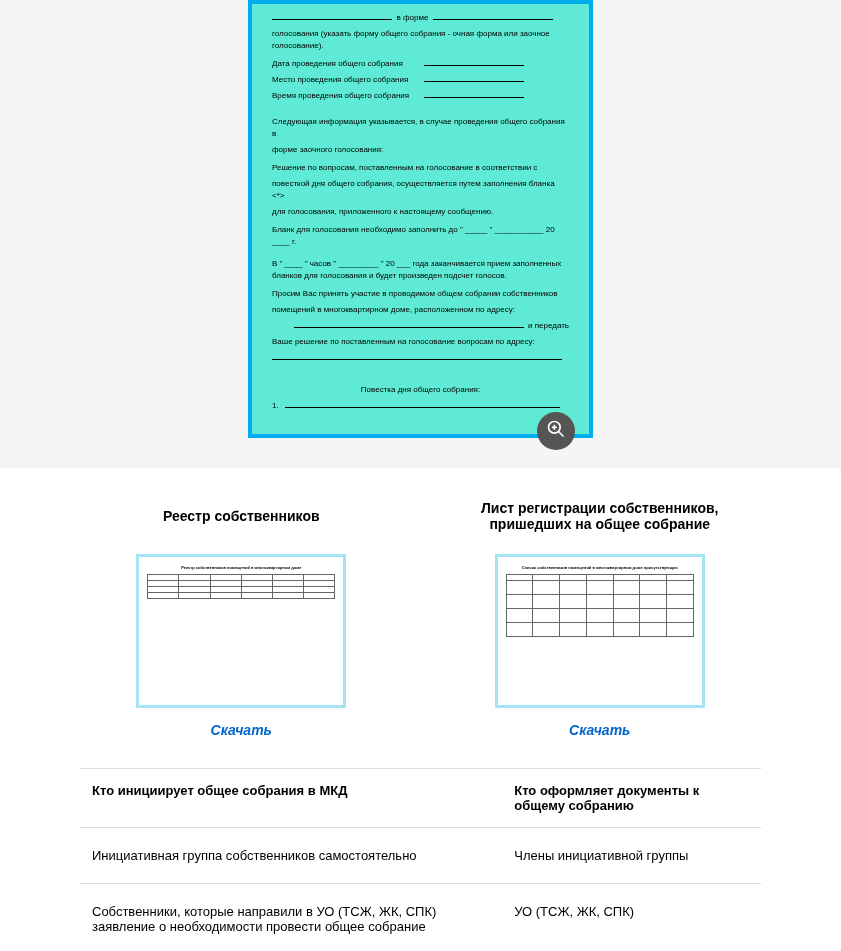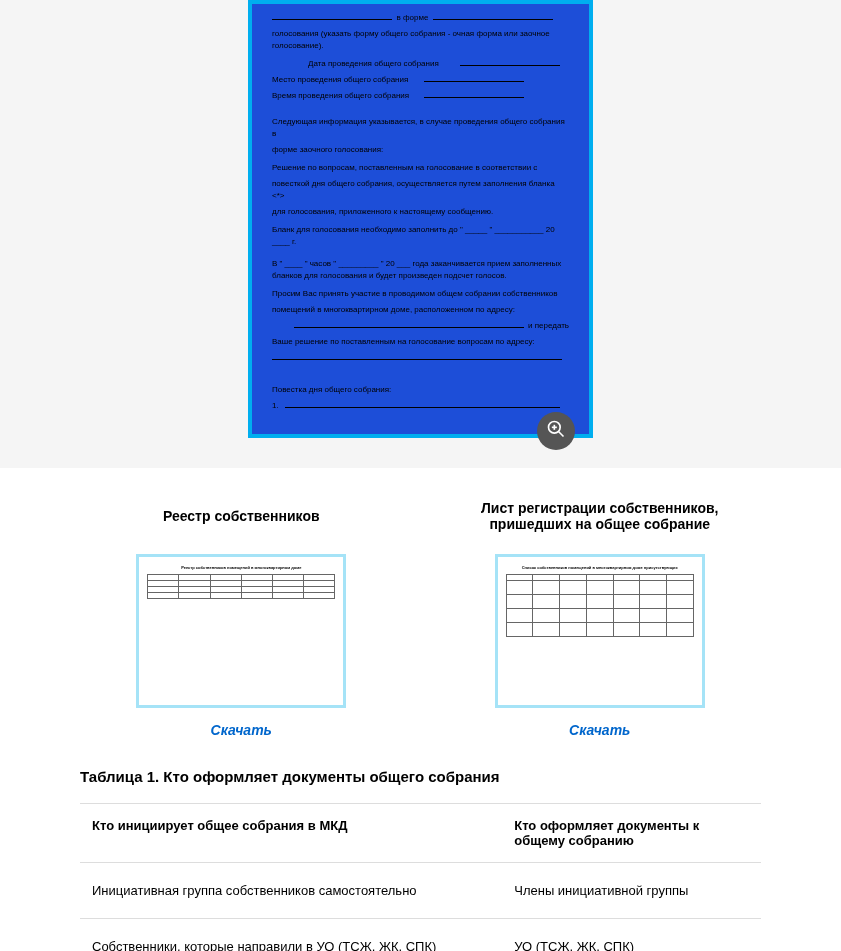--- a/index.html
+++ b/index.html
@@ -7,21 +7,21 @@
   
   .top-section {
     background: #f5f5f5;
     padding: 0 80px 30px 80px;
     display: flex;
     justify-content: center;
   }
   
   .document-frame {
     border: 4px solid #00aeef;
-    background: #1d4ed8;
+    background: #5eead4;
     width: 345px;
     position: relative;
     padding: 8px 20px 18px 20px;
   }
   
   .doc-text {
     font-size: 8px;
     line-height: 1.5;
     color: #000;
   }
@@ -123,21 +123,21 @@
 <div class="top-section">
   <div class="document-frame">
     <div class="doc-text">
       <p style="text-align:left;">
         <span class="underline" style="width:120px;"></span>&nbsp;
         <span>в форме</span>&nbsp;
         <span class="underline" style="width:120px;"></span>
       </p>
       <p>голосования (указать форму общего собрания - очная форма или заочное голосование).</p>
       <p style="margin-top:6px;">
-        <span style="display:inline-block;width:150px;margin-left:36px;">Дата проведения общего собрания</span>
+        <span style="display:inline-block;width:150px;">Дата проведения общего собрания</span>
         <span class="underline" style="width:100px;"></span>
       </p>
       <p>
         <span style="display:inline-block;width:150px;">Место проведения общего собрания</span>
         <span class="underline" style="width:100px;"></span>
       </p>
       <p>
         <span style="display:inline-block;width:150px;">Время проведения общего собрания</span>
         <span class="underline" style="width:100px;"></span>
       </p>
@@ -149,21 +149,21 @@
       <p style="margin-top:6px;">Бланк для голосования необходимо заполнить до "  _____  " ___________  20  ____ г.</p>
       <p style="margin-top:10px;">В "  ____  " часов "  _________  " 20  ___  года заканчивается прием заполненных бланков для голосования и будет произведен подсчет голосов.</p>
       <p style="margin-top:6px;">Просим Вас принять участие в проводимом общем собрании собственников</p>
       <p>помещений в многоквартирном доме, расположенном по адресу:</p>
       <p style="text-align:right;">
         <span class="underline" style="width:230px;"></span>&nbsp;
         <span>и передать</span>
       </p>
       <p>Ваше решение по поставленным на голосование вопросам по адресу:</p>
       <p><span class="underline" style="width:290px;"></span></p>
-      <p style="margin-top:20px;">Повестка дня общего собрания:</p>
+      <p style="margin-top:20px;text-align:center;">Повестка дня общего собрания:</p>
       <p style="margin-top:4px;">
         <span>1.</span>&nbsp;&nbsp;
         <span class="underline" style="width:275px;"></span>
       </p>
     </div>
     <div class="zoom-btn">
       <span>
         <svg viewBox="0 0 24 24">
             <circle cx="10" cy="10" r="7"></circle>
             <line x1="15" y1="15" x2="21" y2="21"></line>
@@ -271,21 +271,20 @@
               <td></td>
             </tr>
       </tbody>
         </table>
     </div>
     <div class="download-link">Скачать</div>
   </div>
 </div>
 
 <div class="table-section">
-  <div class="table-heading">Таблица 1. Кто оформляет документы общего собрания</div>
   <table class="main-table">
     <thead>
       <tr>
         <th>Кто инициирует общее собрания в МКД</th>
         <th>Кто оформляет документы к общему собранию</th>
       </tr>
     </thead>
     <tbody>
       <tr>
         <td>Инициативная группа собственников самостоятельно</td>

